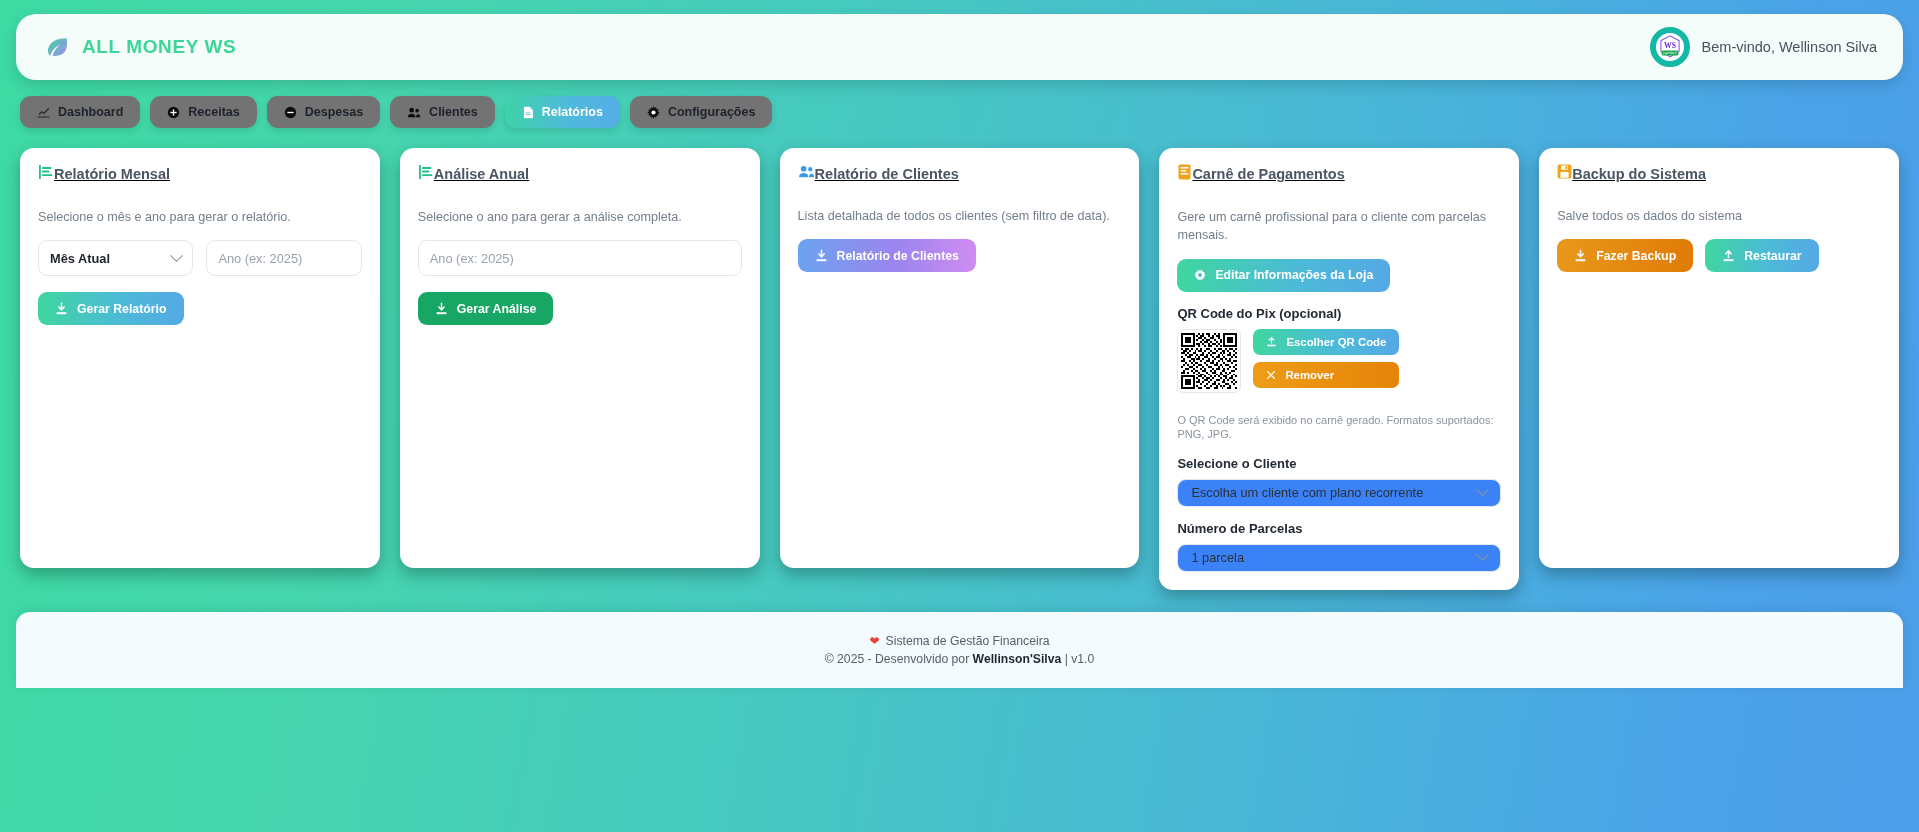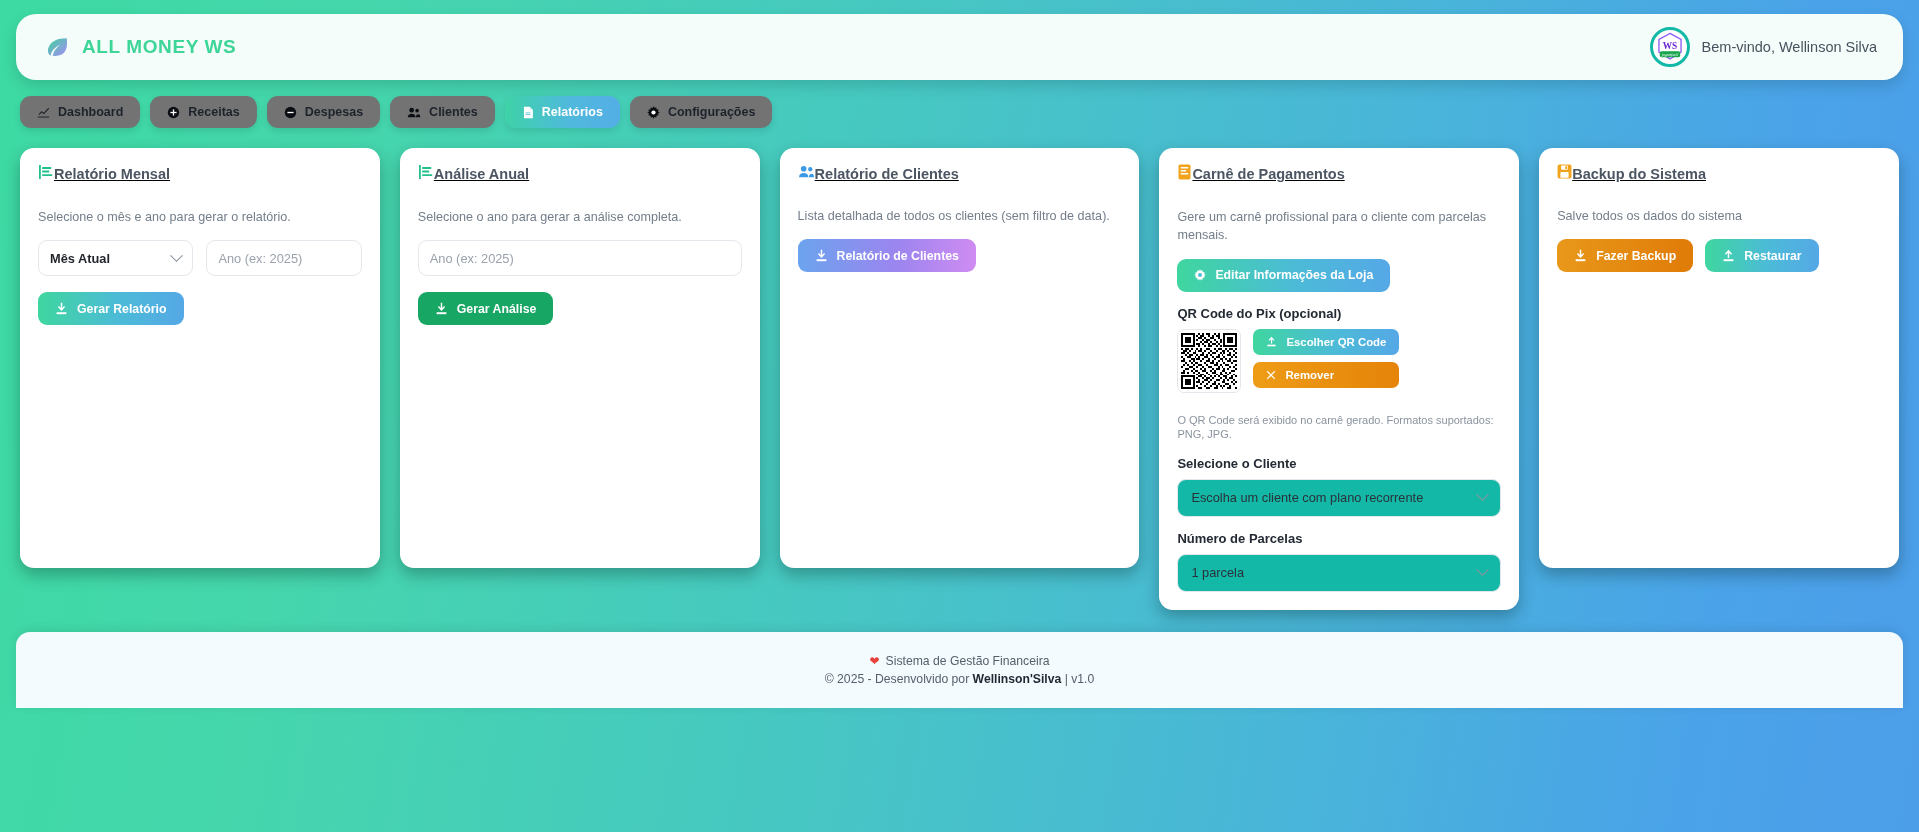--- a/index.html
+++ b/index.html
@@ -30,21 +30,21 @@
   .brand-title {
     color: #3dd598;
     font-size: 19px;
     font-weight: bold;
     letter-spacing: .6px;
   }
   .user-box { display: flex; align-items: center; gap: 12px; }
   .avatar {
     width: 40px; height: 40px; border-radius: 50%;
     background: #ffffff;
-    border: 3px solid #14b8a6;
+    border: 6px solid #14b8a6;
     display:flex; align-items:center; justify-content:flex-start;
     overflow:hidden;
   }
   .welcome { font-size: 14.5px; color: #46525e; }
 
   
   .nav {
     display: flex;
     gap: 10px;
     padding: 16px 4px 0 4px;
@@ -171,29 +171,29 @@
   .qr-btns { display: flex; flex-direction: column; gap: 7px; }
   .qr-btns .btn { height: 26px; font-size: 11.4px; padding: 0 13px; border-radius: 7px; }
   .hint {
     font-size: 11px;
     color: #8a939d;
     line-height: 1.34;
     margin-top: 20px;
   }
   .wide-select {
     width: 100%;
-    height: 38px;
+    height: 28px;
     border: 1px solid #e3e7ec;
     border-radius: 9px;
     display: flex;
     align-items: center;
     padding: 0 13px;
     font-size: 12.8px;
     color: #2a313a;
-    background: #14b8a6;
+    background: #3b82f6;
   }
   .wide-select .val { flex: 1; }
 
   .btn-row { display: flex; gap: 12px; }
 
   
   .footer {
     margin-top: 22px;
     background: #f4fbfe;
     border-radius: 14px 14px 0 0;

